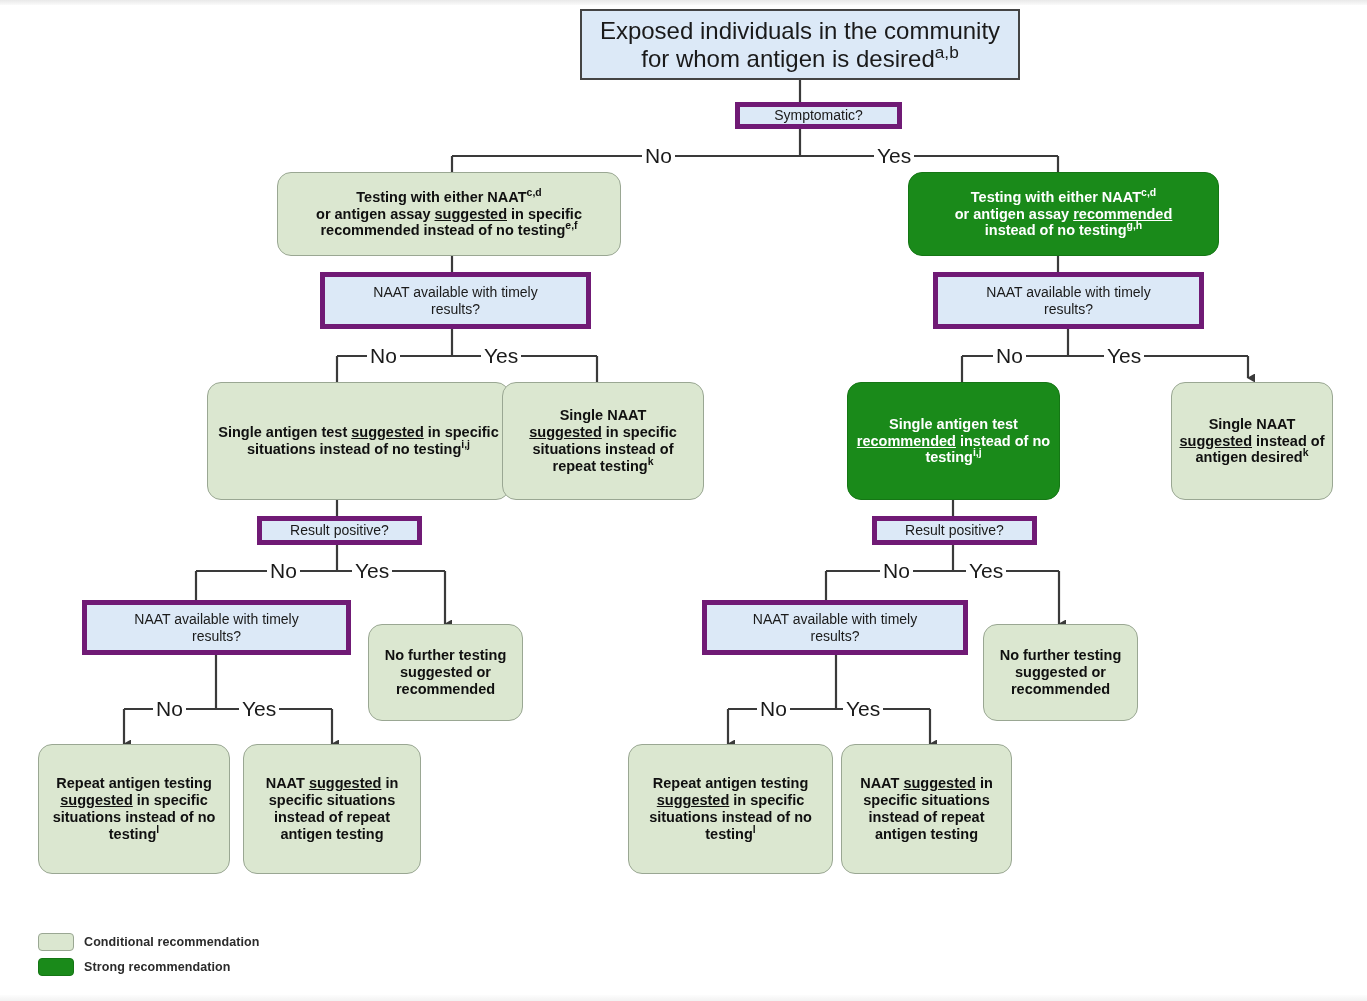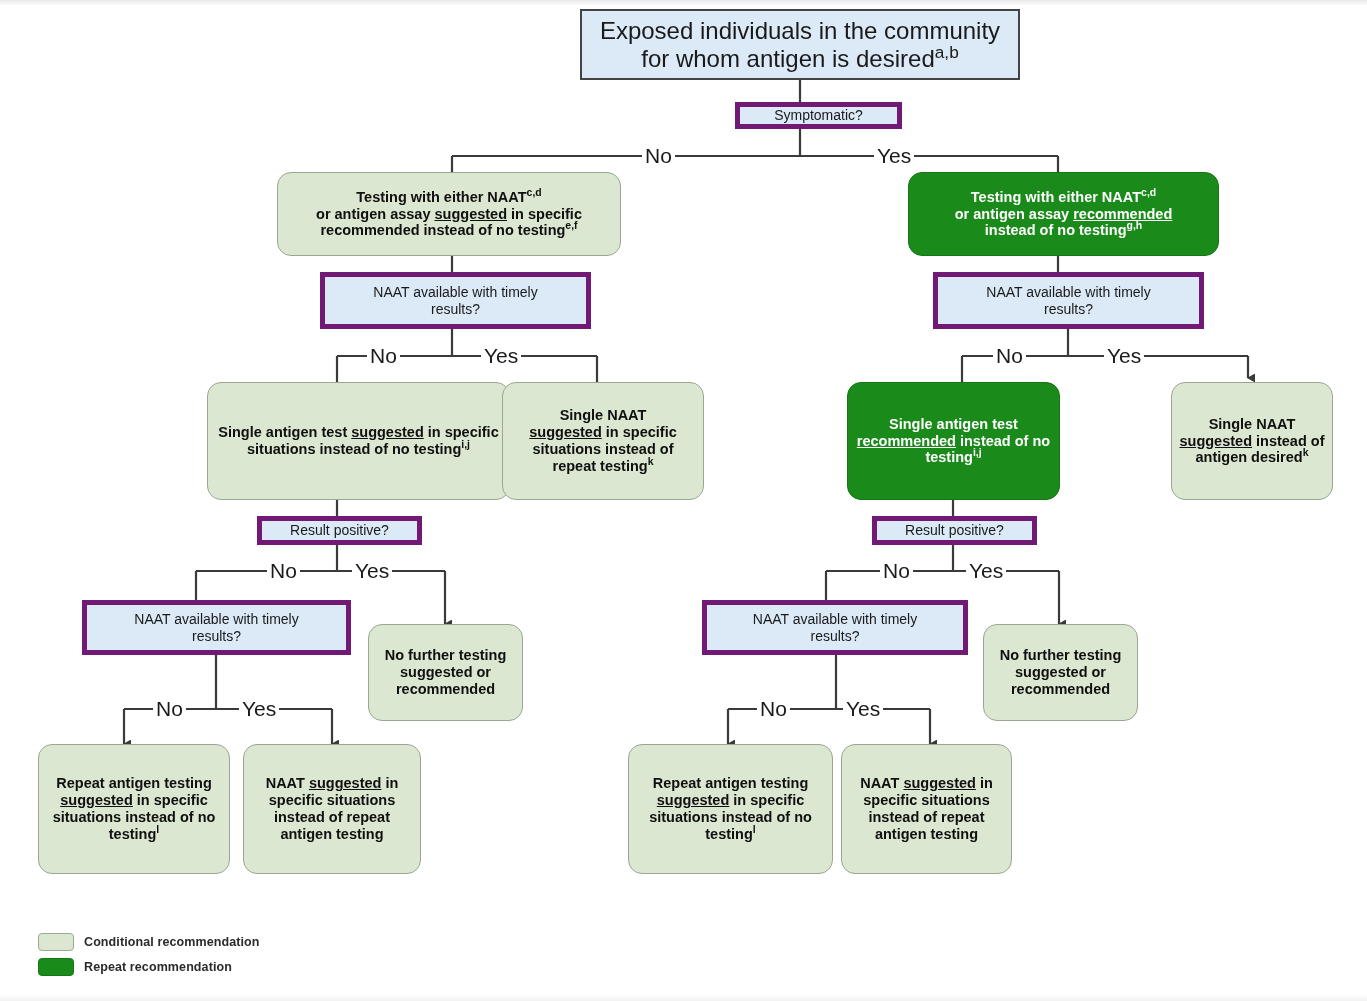--- a/index.html
+++ b/index.html
@@ -320,17 +320,17 @@
     </div>
   </div>
 
   <div id="legend">
     <div class="legend-row">
       <div class="swatch cond"></div>
       <div class="legend-label">Conditional recommendation</div>
     </div>
     <div class="legend-row">
       <div class="swatch strong"></div>
-      <div class="legend-label">Repeat recommendation</div>
+      <div class="legend-label">Strong recommendation</div>
     </div>
   </div>
 
 </div>
 
 </body></html>

